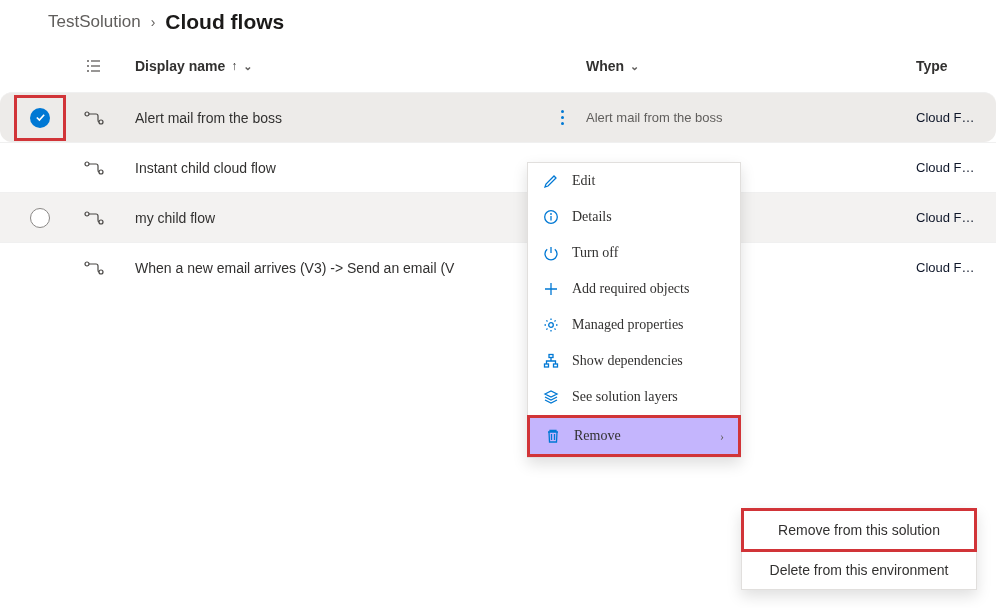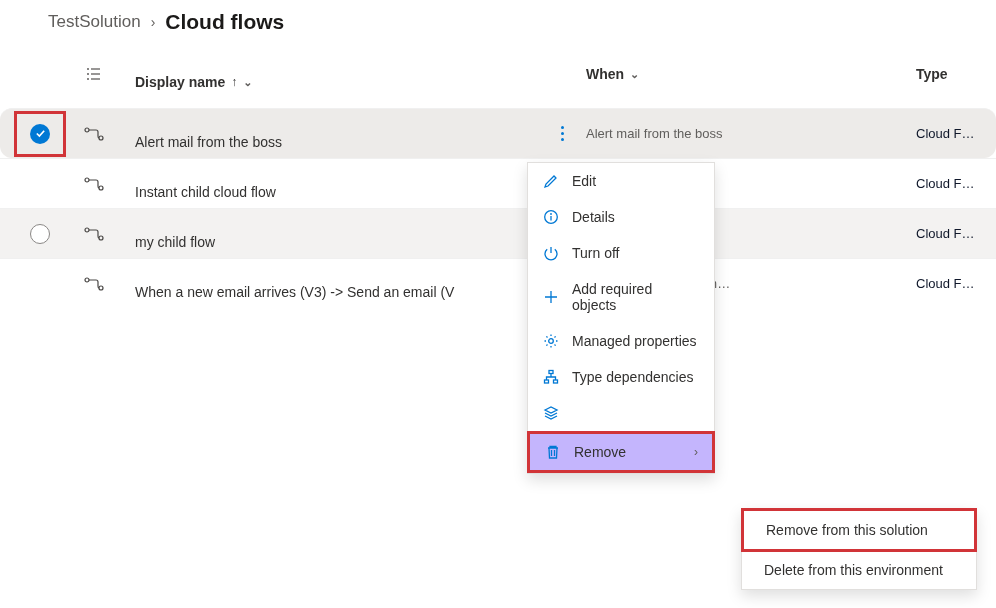--- a/index.html
+++ b/index.html
@@ -24,21 +24,21 @@
     .breadcrumb .chevron { color: #605e5c; font-size: 14px; }
     .breadcrumb .current { font-weight: 600; color: #1b1a19; font-size: 21px; }
     .table { width: 100%; }
     .header-row {
       display: flex;
       align-items: center;
       padding: 18px 0 18px 0;
     }
     .col-check { width: 80px; display:flex; justify-content:center; }
     .col-icon { width: 55px; display:flex; align-items:center; justify-content:flex-start; padding-left:4px; }
-    .col-name { flex: 1; padding-right: 10px; margin-top: 16px; }
+    .col-name { flex: 1; padding-right: 10px; }
     .col-menu { width: 48px; display:flex; justify-content:center; }
     .col-name2 { width: 330px; color: #605e5c; }
     .col-type { width: 80px; color: #605e5c; }
     .header-row .col-name, .header-row .col-name2, .header-row .col-type {
       font-weight: 600; color: #323130;
     }
     .th { display:flex; align-items:center; gap:6px; }
     .row {
       display: flex;
       align-items: center;
@@ -70,25 +70,26 @@
     .flow-icon { color: #484644; display:flex; align-items:center; }
     .vmenu-icon {
       color: #0078d4; display:flex; flex-direction:column; gap:3px; align-items:center; padding:6px;
     }
     .vmenu-icon span { width:3px; height:3px; border-radius:50%; background:#0078d4; display:block;}
     .sort-icon { font-size:12px; color:#323130; }
     .chev-icon { font-size:11px; color:#605e5c; }
     .context-menu {
       position: absolute;
       left: 527px; top: 162px;
-      width: 188px;
+      width: 214px;
       background: #fff;
       border: 1px solid #e1dfdd;
       box-shadow: 0 6px 14px rgba(0,0,0,0.13);
       z-index: 20;
+      font-family: Liberation Serif, serif;
     }
     .menu-item {
       display:flex; align-items:center; gap:12px;
       padding: 10px 14px;
       cursor: pointer;
     }
     .menu-item .mi-icon { width:18px; display:flex; align-items:center; justify-content:center; }
     .menu-item .mi-label { flex:1; }
     .menu-item .mi-chev { color:#605e5c; font-size:12px; }
     .menu-remove-box {
@@ -97,21 +98,21 @@
     .menu-remove-box .menu-item { background:#c4b5fd; }
     .submenu {
       position:absolute;
       left: 741px; top: 508px;
       width: 236px;
       background:#fff;
       border:1px solid #e1dfdd;
       box-shadow: 0 6px 14px rgba(0,0,0,0.13);
       z-index: 30;
     }
-    .submenu .submenu-item { padding: 11px 22px; }
+    .submenu .submenu-item { padding: 11px 14px; text-align: center; }
     .submenu-item.highlighted { border:3px solid #d13438; margin:-1px; }
     .list-icon-svg { width:16px; height:16px; }
     svg { display:block; }
     .hdr-list-icon { display:flex; align-items:center; justify-content:center; width:20px; }
     .blue { stroke:#0078d4; }
   </style>
 </head>
 <body>
 
 <div class="breadcrumb">
@@ -304,32 +305,33 @@
     <span class="mi-icon">
         <svg width="16" height="16" viewBox="0 0 16 16">
           <g class="blue" fill="none" stroke-width="1.3">
             <rect x="6" y="1.5" width="4" height="3"></rect>
             <rect x="1.5" y="11" width="4" height="3"></rect>
             <rect x="10.5" y="11" width="4" height="3"></rect>
             <path d="M8 4.5 L8 8 M3.5 11 L3.5 8 L12.5 8 L12.5 11"></path>
           </g>
         </svg>
       </span>
-    <span class="mi-label">Type dependencies</span>
+    <span class="mi-label">Show dependencies</span>
   </div>
   <div class="menu-item">
     <span class="mi-icon">
         <svg width="16" height="16" viewBox="0 0 16 16">
           <g class="blue" fill="none" stroke-width="1.3">
             <path d="M2 5 L8 2 L14 5 L8 8 Z"></path>
             <path d="M2 8 L8 11 L14 8"></path>
             <path d="M2 11 L8 14 L14 11"></path>
           </g>
         </svg>
       </span>
+    <span class="mi-label">See solution layers</span>
   </div>
   <div class="menu-remove-box">
     <div class="menu-item">
       <span class="mi-icon">
           <svg width="16" height="16" viewBox="0 0 16 16">
             <g class="blue" fill="none" stroke-width="1.3">
               <path d="M3 4 L13 4 M5 4 L5 2.5 L11 2.5 L11 4 M4 4 L4.5 14 L11.5 14 L12 4 M6.5 6 L6.5 12 M9.5 6 L9.5 12"></path>
             </g>
           </svg>
         </span>

